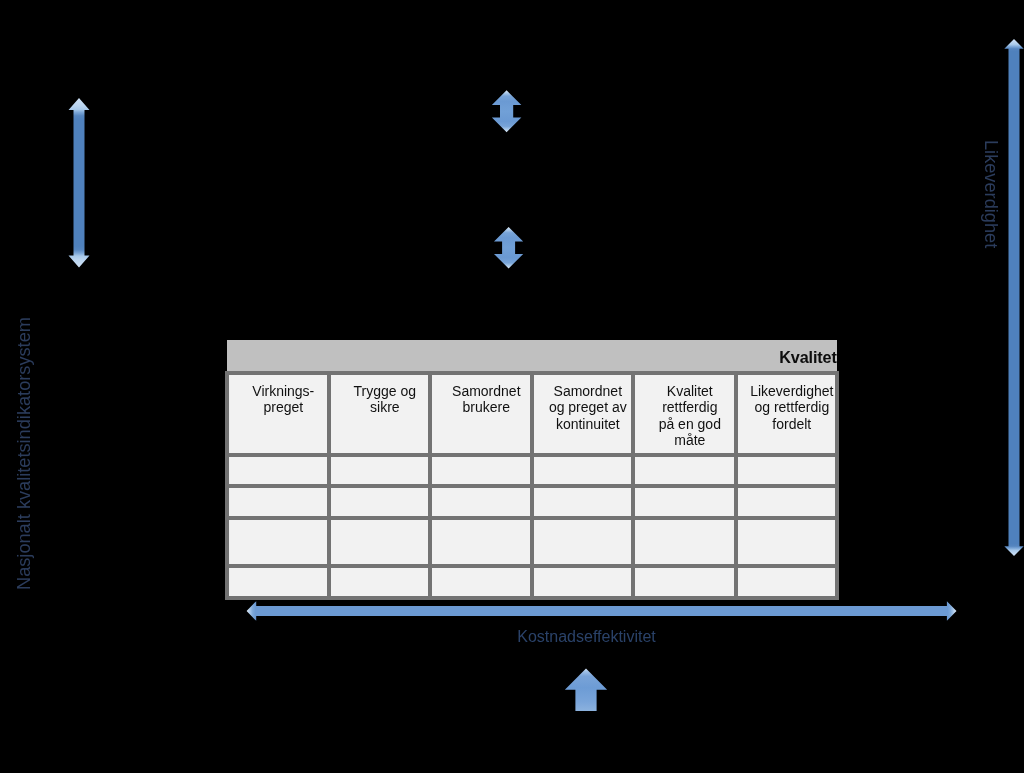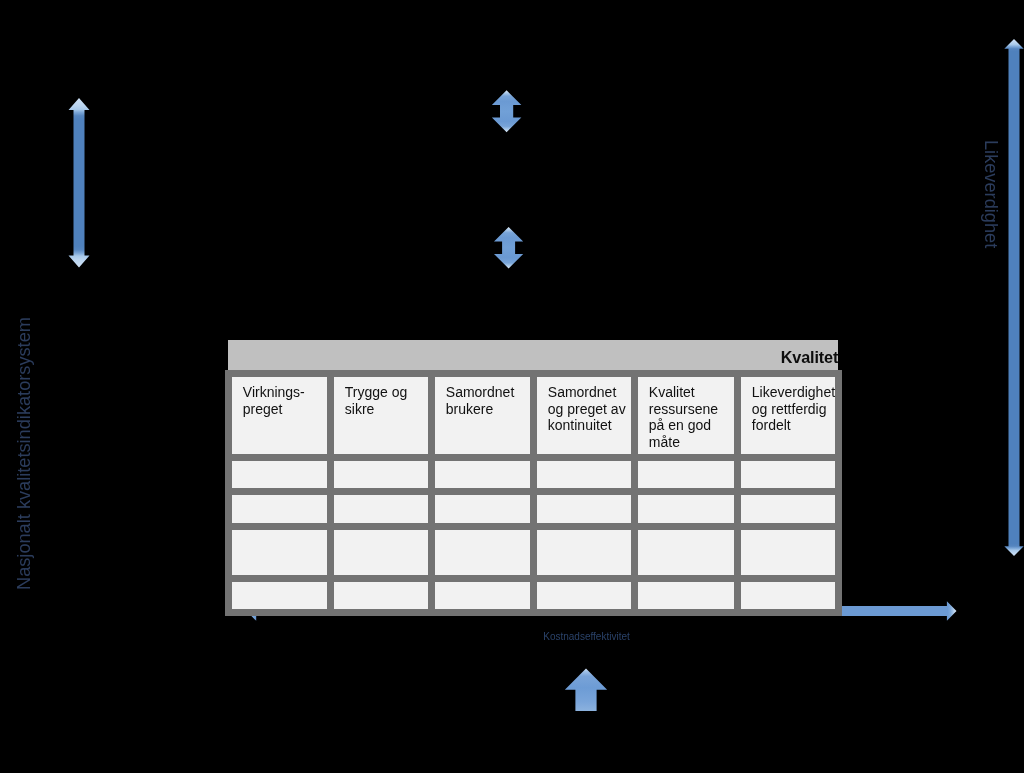--- a/index.html
+++ b/index.html
@@ -7,39 +7,39 @@
   *{-webkit-font-smoothing:antialiased;}
   
   .matrix,.vlabel,#label-bottom{transform-style:flat;will-change:opacity;}
   body{width:1024px;height:773px;overflow:hidden;position:relative;
        font-family:"Liberation Sans",sans-serif;}
   .stage{position:absolute;left:0;top:0;width:1024px;height:773px;background:#000;}
   svg.arrows{position:absolute;left:0;top:0;width:1024px;height:773px;}
   
   .matrix{position:absolute;left:224.8px;top:340px;width:611.6px;
           border-collapse:collapse;table-layout:fixed;}
-  .matrix td,.matrix th{border:7px solid #737373;padding:0;}
+  .matrix td,.matrix th{border:4px solid #737373;padding:0;text-align:center;}
   .matrix .title{background:#c0c0c0;height:33.0px;text-align:right;padding-top:4.5px;box-sizing:border-box;
                  font-weight:bold;font-size:16.2px;color:#0d0d0d;
                  letter-spacing:-.1px;border:none;}
   .matrix .hdr{background:#f2f2f2;height:70.2px;vertical-align:top;
                color:#111;font-size:14px;line-height:16.6px;
                padding:7.5px 0 0 11px;}
   .matrix .hl{display:block;}
   .matrix .hl:empty{display:none;}
   .matrix .cell{background:#f2f2f2;}
   .matrix tr.r1 .cell{height:27.2px;}
   .matrix tr.r2 .cell{height:28.0px;}
   .matrix tr.r3 .cell{height:44.6px;}
   .matrix tr.r4 .cell{height:27.5px;}
   
   .vlabel{position:absolute;color:#2b3c5c;font-size:18.2px;white-space:nowrap;}
   #label-left{left:14px;top:589.5px;transform-origin:0 0;transform:rotate(-90deg);}
   #label-right{left:1001px;top:139.5px;transform-origin:0 0;transform:rotate(90deg);}
-  #label-bottom{position:absolute;color:#2a4269;font-size:10px;
+  #label-bottom{position:absolute;color:#2a4269;font-size:16px;
                 line-height:17px;text-align:center;width:300px;left:436.5px;top:627.6px;}
 </style>
 </head>
 <body>
 
 <div class="stage">
 
   <svg class="arrows" viewBox="0 0 1024 773">
     <defs>
 
@@ -141,21 +141,21 @@
             <span class="hl">Samordnet</span>
             <span class="hl">brukere</span>
           </td>
         <td class="hdr">
             <span class="hl">Samordnet</span>
             <span class="hl">og preget av</span>
             <span class="hl">kontinuitet</span>
           </td>
         <td class="hdr">
             <span class="hl">Kvalitet</span>
-            <span class="hl">ressursene</span>
+            <span class="hl">rettferdig</span>
             <span class="hl">på en god</span>
             <span class="hl">måte</span>
           </td>
         <td class="hdr">
             <span class="hl">Likeverdighet</span>
             <span class="hl">og rettferdig</span>
             <span class="hl">fordelt</span>
           </td>
       </tr>
       <tr class="r1">

